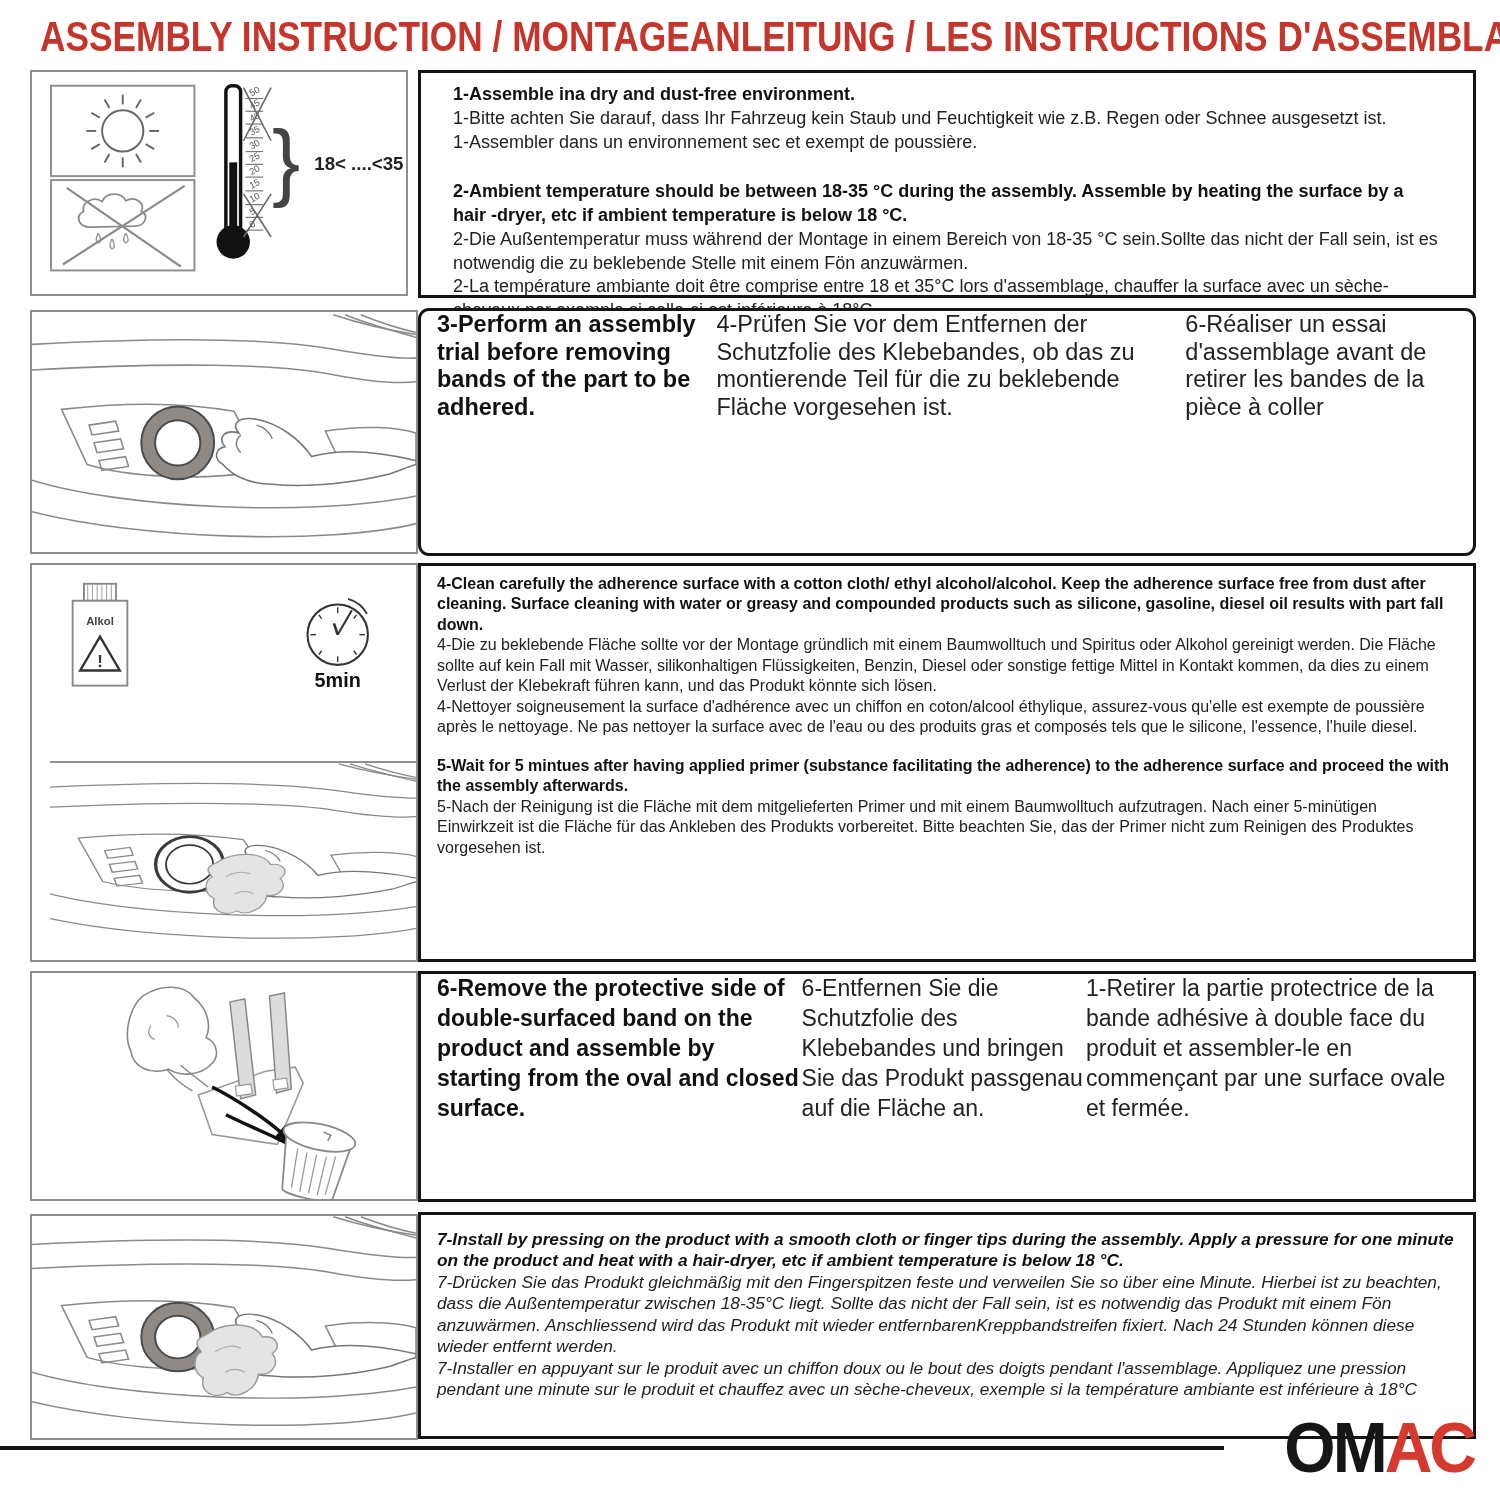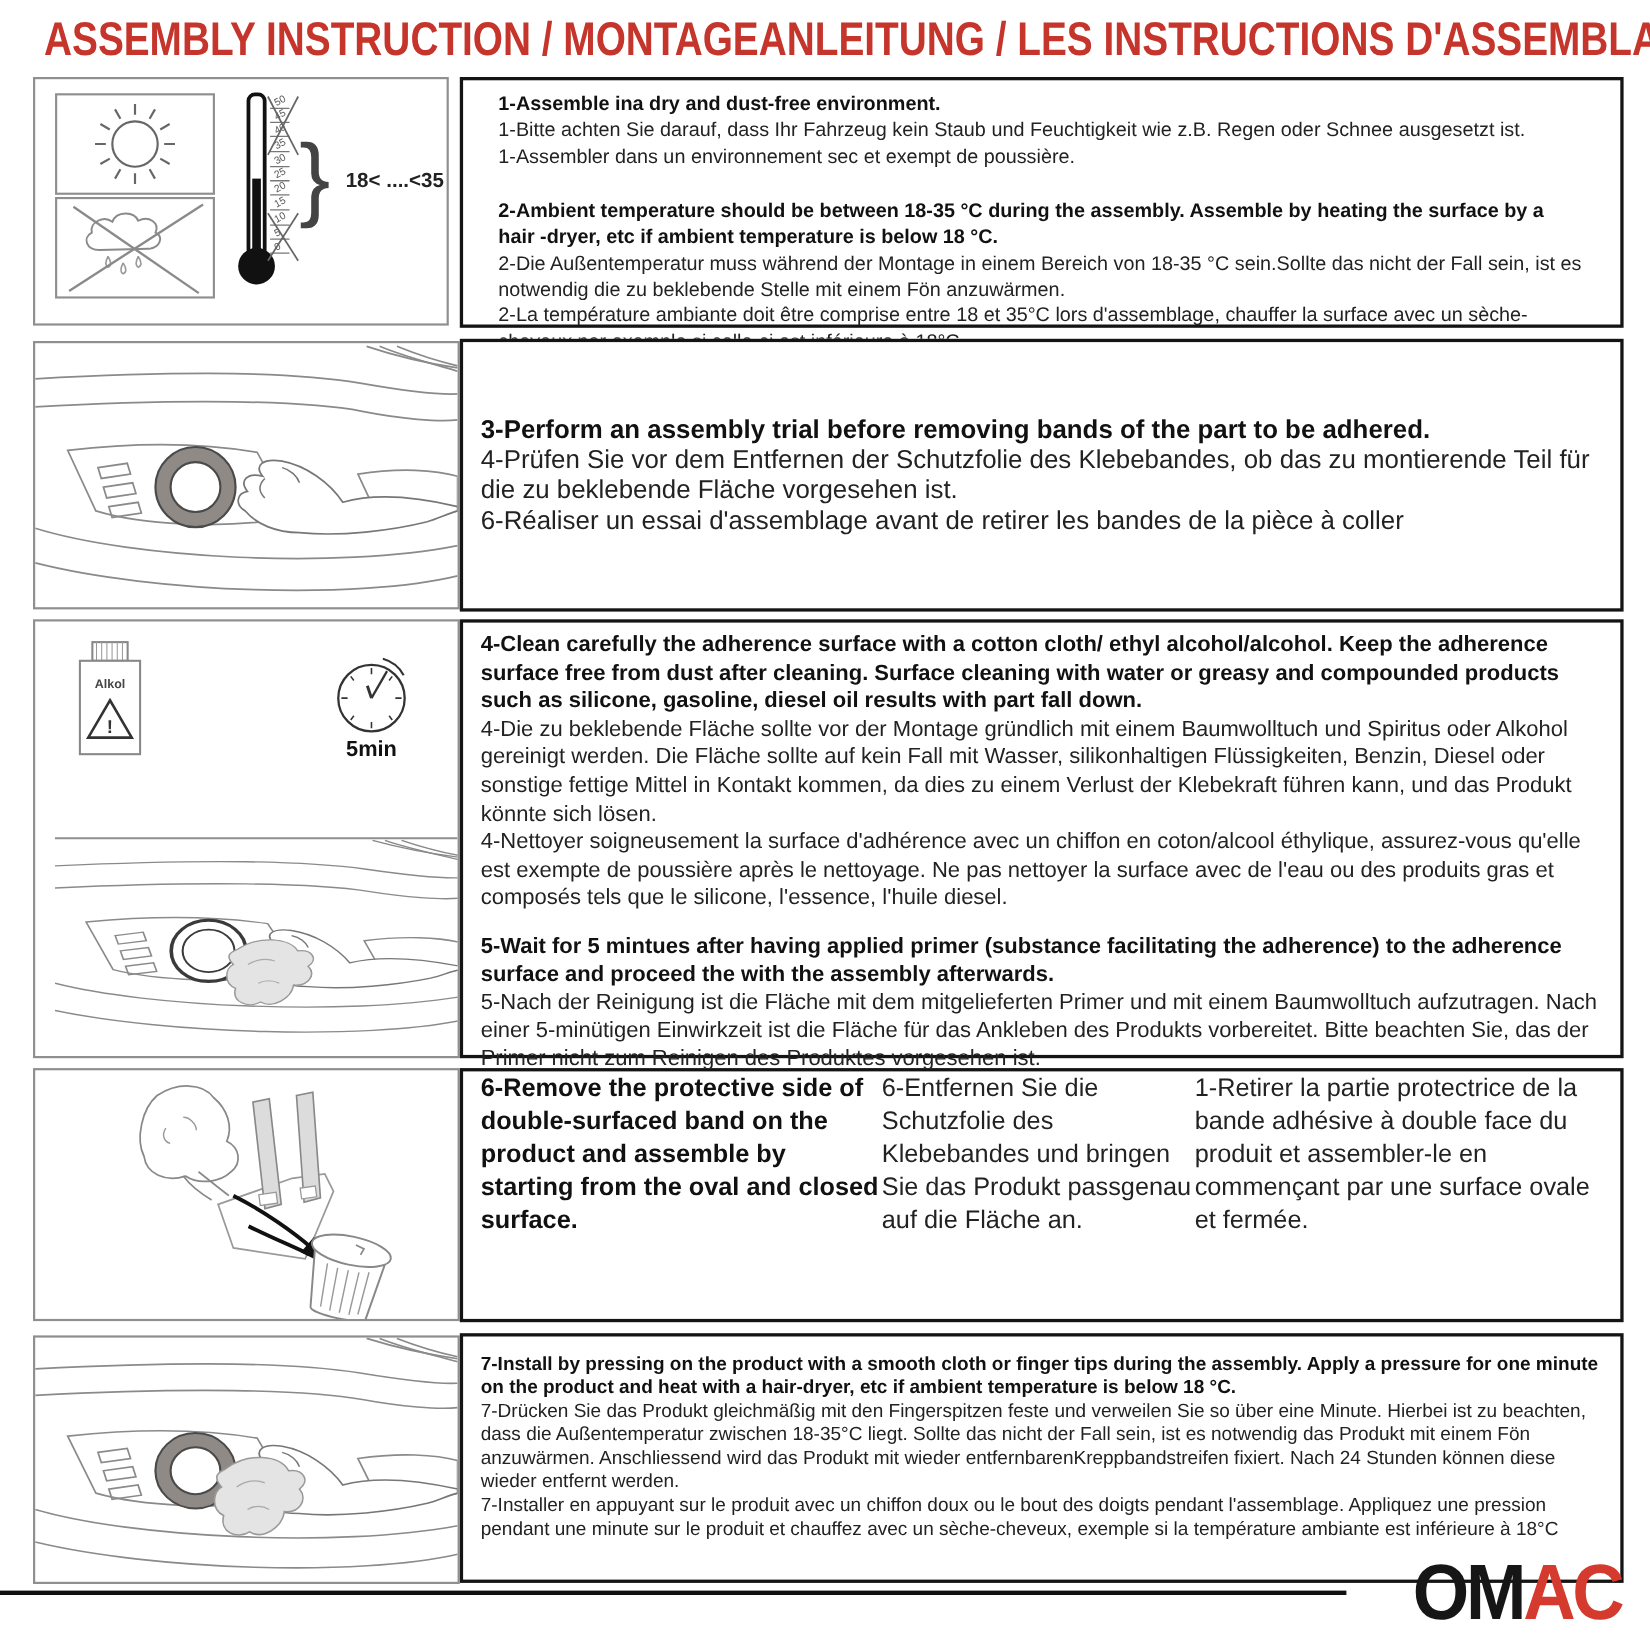--- a/index.html
+++ b/index.html
@@ -6,25 +6,25 @@
   .page{position:relative;width:1500px;height:1500px;background:#ffffff;overflow:hidden;
         font-family:"Liberation Sans",sans-serif;color:#222;}
   .title{position:absolute;left:40px;top:12px;font-size:43px;font-weight:800;
          color:#c5352c;transform:scaleX(.82);transform-origin:left top;white-space:nowrap;}
   .imgbox{position:absolute;background:#fff;border:2px solid #8f8f8f;box-sizing:border-box;}
   .textbox{position:absolute;border:3px solid #141414;box-sizing:border-box;background:#fff;}
   .textbox p{margin:0;}
   .textbox .b{font-weight:bold;color:#111;}
   .tb1{left:418px;top:70px;width:1058px;height:228px;padding:10px 32px;font-size:18px;line-height:1.32;}
   .tb2{left:418px;top:308px;width:1058px;height:248px;padding:0 16px;font-size:23.5px;line-height:1.18;
-       display:flex;flex-direction:column;justify-content:center;}
-  .tb3{left:418px;top:563px;width:1058px;height:399px;padding:8px 16px;font-size:20px;line-height:1.28;}
+       display:flex;flex-direction:row;justify-content:center;border-radius:11px;}
+  .tb3{left:418px;top:563px;width:1058px;height:399px;padding:8px 16px;font-size:16px;line-height:1.28;}
   .tb4{left:418px;top:971px;width:1058px;height:231px;padding:0 16px;font-size:23px;line-height:1.3;
        display:flex;justify-content:center;}
-  .tb5{left:418px;top:1212px;width:1058px;height:227px;padding:14px 16px;font-size:17.3px;line-height:1.24;}
+  .tb5{left:418px;top:1212px;width:1058px;height:227px;padding:14px 16px;font-size:17.3px;line-height:1.24;font-style:italic;}
   .gap1{height:26px;} .gap3{height:18px;}
   .ib1{left:30px;top:70px;width:378px;height:226px;}
   .ib2{left:30px;top:310px;width:388px;height:244px;}
   .ib3{left:30px;top:563px;width:388px;height:399px;padding-left:18px;}
   .ib4{left:30px;top:971px;width:388px;height:230px;}
   .ib5{left:30px;top:1214px;width:388px;height:226px;}
   .imgbox svg{display:block;width:100%;height:100%;}
   .bottom-rule{position:absolute;left:0;top:1446px;width:1224px;height:4px;background:#111;}
   .logo{position:absolute;right:26px;top:1406px;font-size:66px;font-weight:900;letter-spacing:-3px;
         transform:scaleY(1.08);transform-origin:right top;white-space:nowrap;}

